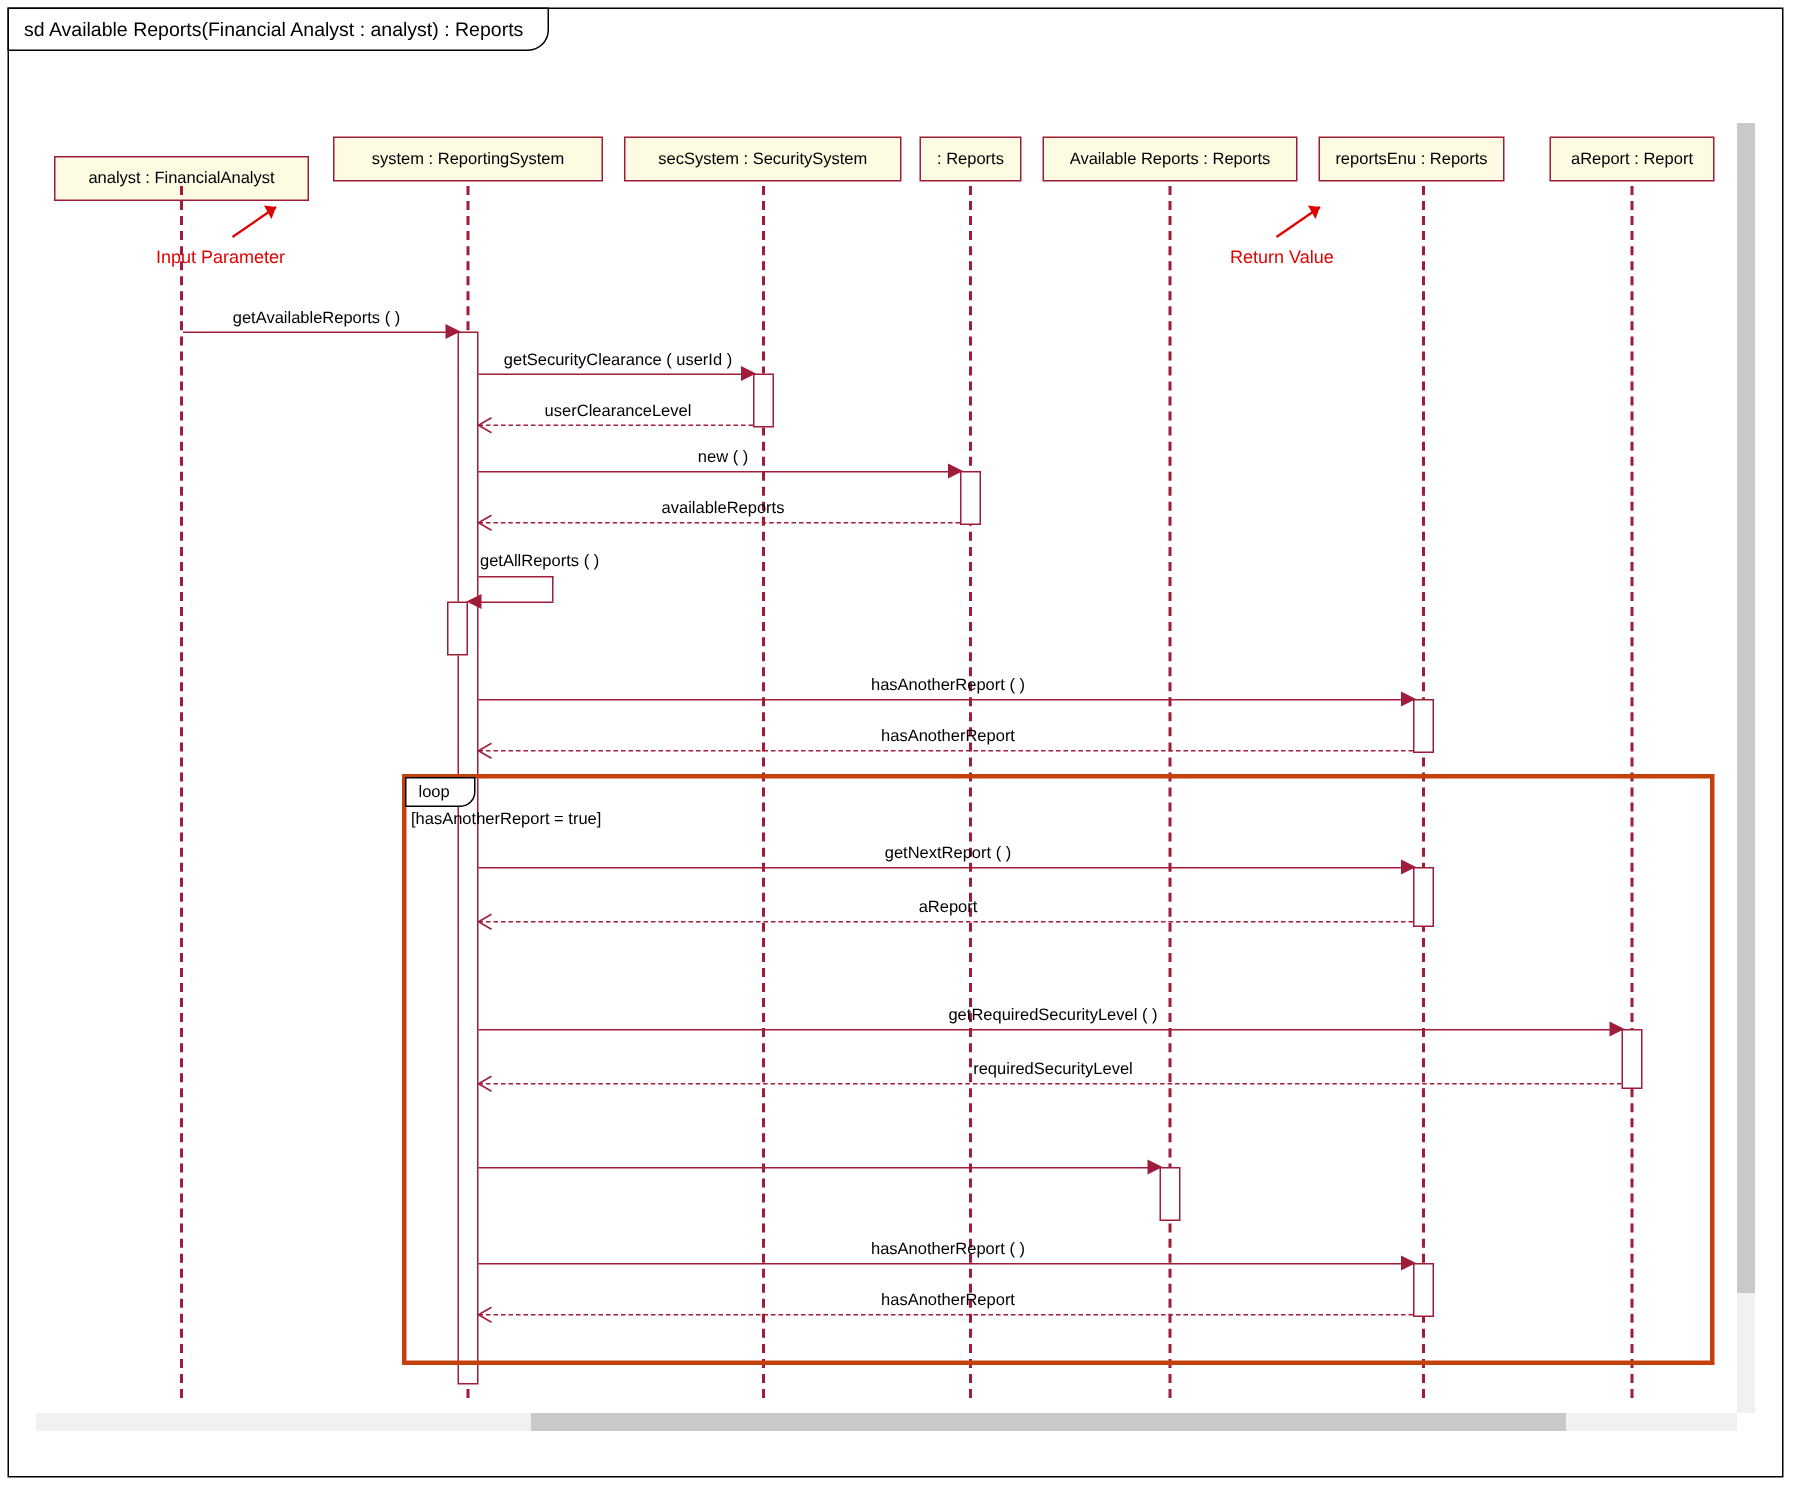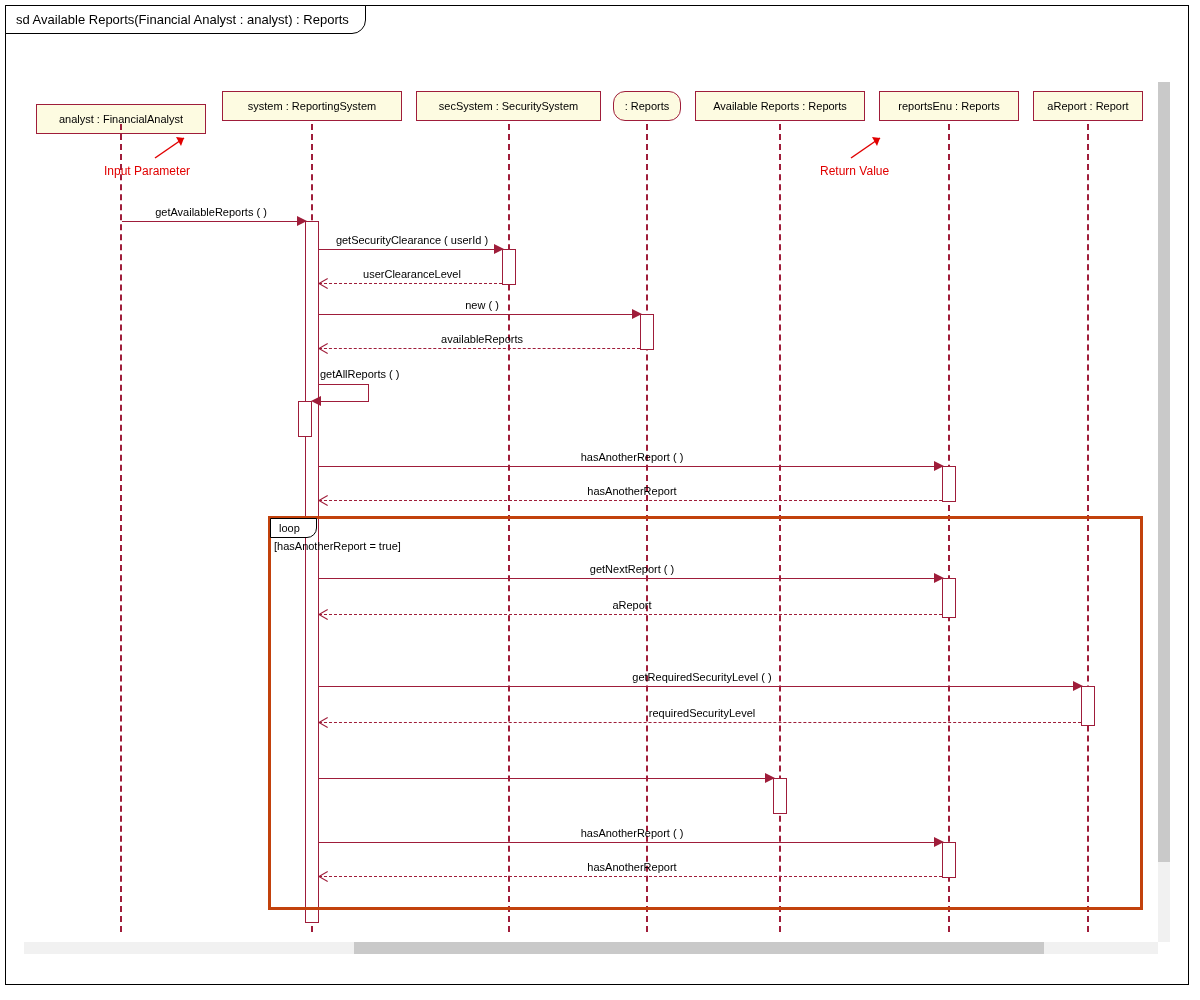--- a/index.html
+++ b/index.html
@@ -132,23 +132,23 @@
 </style>
 </head>
 <body>
 
 <div class="diagram-frame">
   <div class="frame-title-tab">sd Available Reports(Financial Analyst : analyst) : Reports</div>
 
   <div class="lifeline-head" style="left:30px; top:98px; width:170px;"><span>analyst : FinancialAnalyst</span></div>
   <div class="lifeline-head" style="left:410px; top:85px; width:185px;"><span>secSystem : SecuritySystem</span></div>
   <div class="lifeline-head" style="left:216px; top:85px; width:180px;"><span>system : ReportingSystem</span></div>
-  <div class="lifeline-head" style="left:607px; top:85px; width:68px;border-radius:12px;"><span>: Reports</span></div>
+  <div class="lifeline-head" style="left:607px; top:85px; width:68px;"><span>: Reports</span></div>
   <div class="lifeline-head" style="left:689px; top:85px; width:170px;"><span>Available Reports : Reports</span></div>
-  <div class="lifeline-head" style="left:873px; top:85px; width:140px;"><span>reportsEnu : Reports</span></div>
+  <div class="lifeline-head" style="left:873px; top:85px; width:124px;"><span>reportsEnu : Reports</span></div>
   <div class="lifeline-head" style="left:1027px; top:85px; width:110px;"><span>aReport : Report</span></div>
 
   <div class="lifeline-line" style="left:114px; top:118px; height:808px;"></div>
   <div class="lifeline-line" style="left:305px; top:118px; height:808px;"></div>
   <div class="lifeline-line" style="left:502px; top:118px; height:808px;"></div>
   <div class="lifeline-line" style="left:640px; top:118px; height:808px;"></div>
   <div class="lifeline-line" style="left:773px; top:118px; height:808px;"></div>
   <div class="lifeline-line" style="left:942px; top:118px; height:808px;"></div>
   <div class="lifeline-line" style="left:1081px;top:118px; height:808px;"></div>
 

